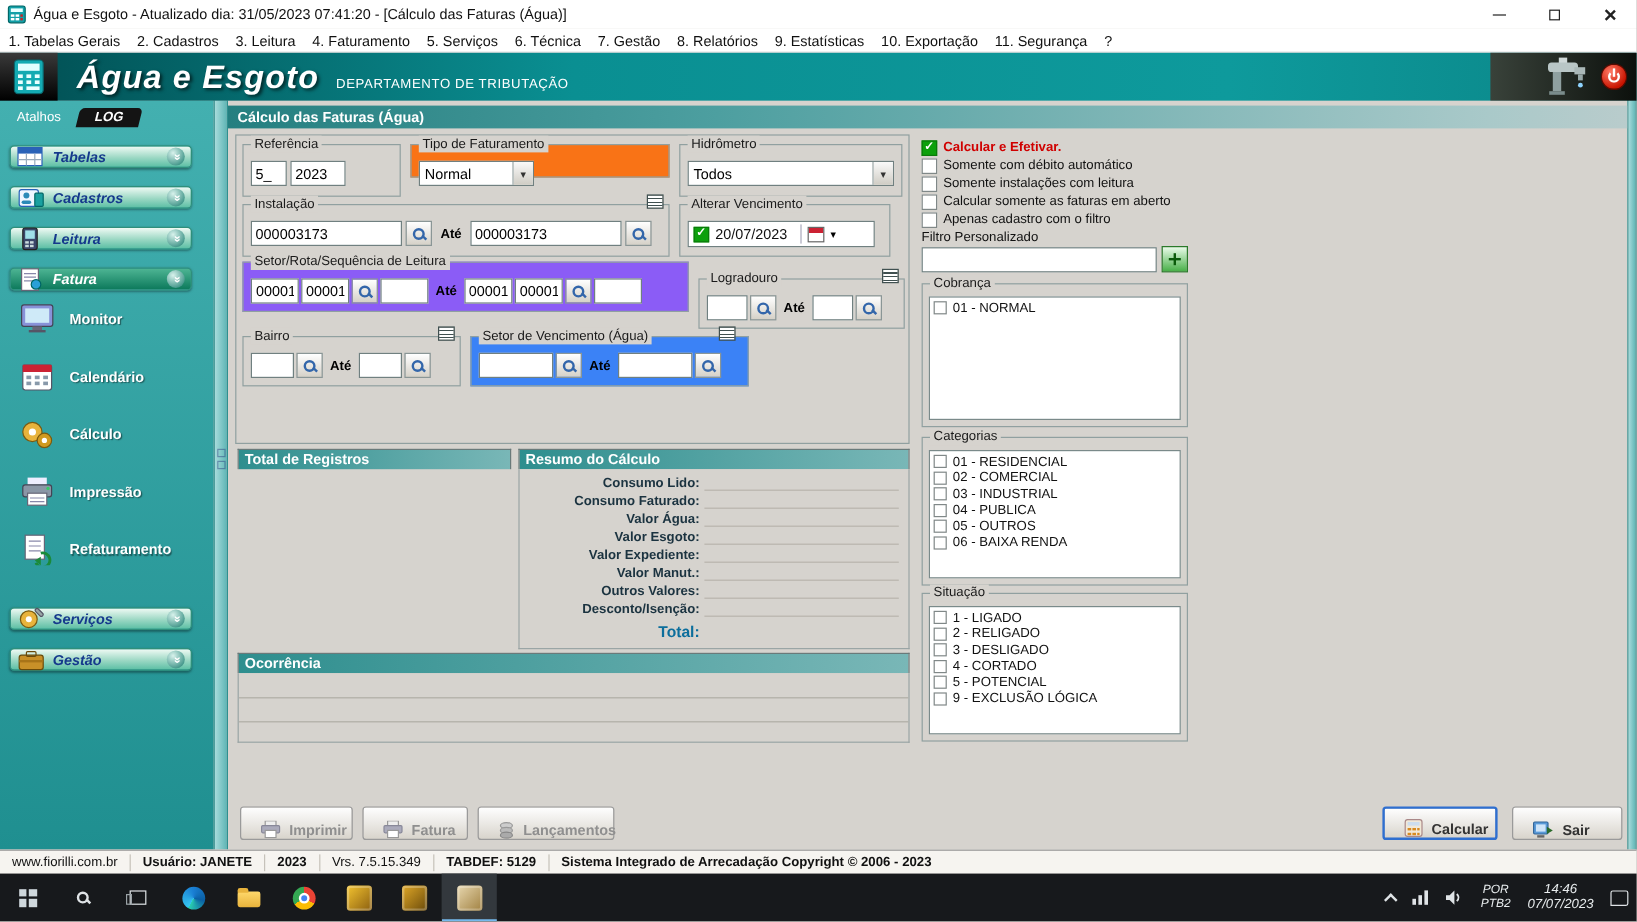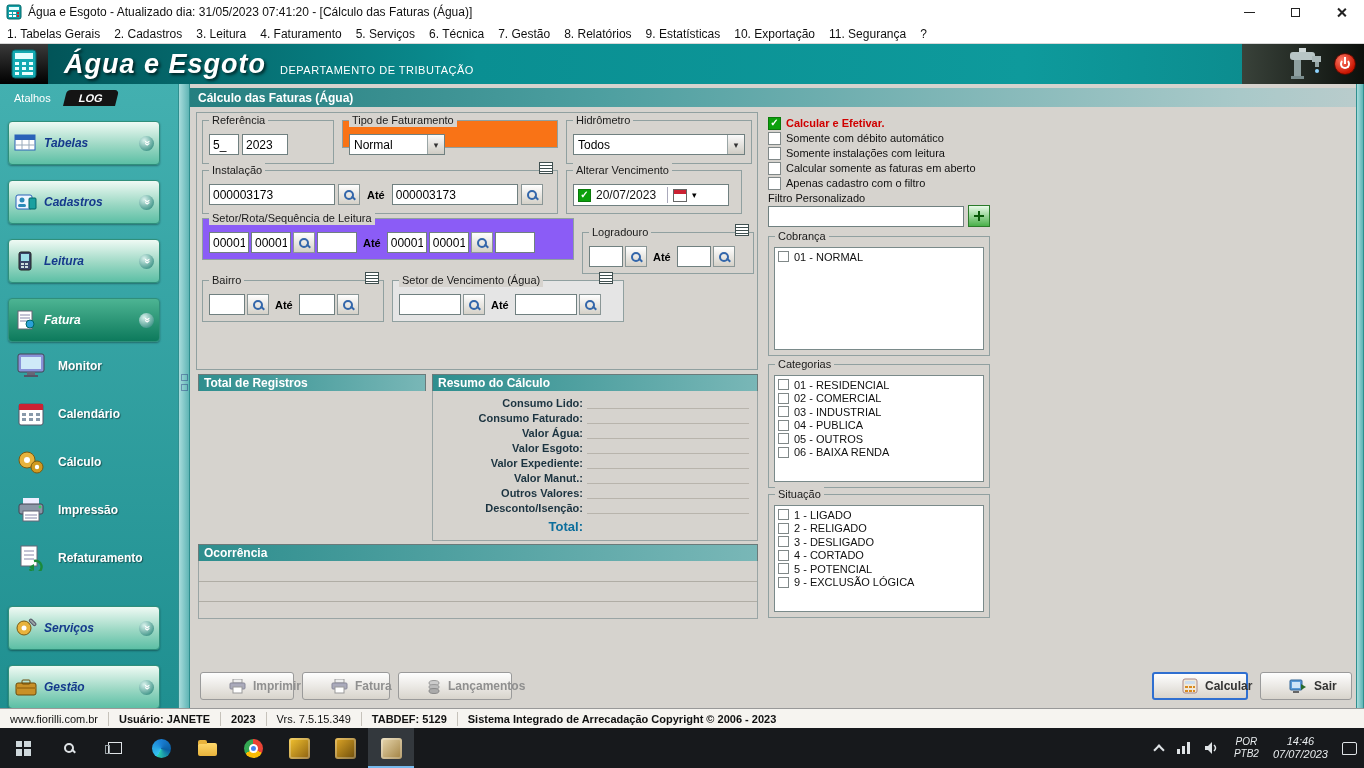--- a/index.html
+++ b/index.html
@@ -28,21 +28,21 @@
   .banner-right { margin-left:auto; width:122px; height:40px; background:linear-gradient(90deg,#39423a,#0c100c); display:flex; align-items:center; justify-content:flex-end; gap:10px; padding-right:8px; }
   .power { width:22px; height:22px; border-radius:50%; background:radial-gradient(circle at 35% 30%,#ff7a66,#c81400 72%); border:1px solid #5a0a00; position:relative; }
   .power::before { content:""; position:absolute; inset:5px; border:2px solid #fff; border-radius:50%; border-top-color:transparent; }
   .power::after { content:""; position:absolute; left:50%; top:3px; width:2px; height:7px; background:#fff; transform:translateX(-50%); }
 
   
   .sidebar { position:absolute; top:84px; left:0; width:178px; bottom:60px; background:linear-gradient(180deg,#43b0b0,#1f8f90); overflow:hidden; }
   .side-tabs { display:flex; align-items:flex-end; height:22px; padding-left:6px; gap:6px; }
   .tab-atalhos { color:#fff; font-size:11px; padding:2px 8px; }
   .tab-log { background:#141414; color:#fff; font-size:11px; font-weight:bold; padding:2px 14px; border-radius:4px 4px 0 0; transform:skewX(-14deg); }
-  .sgroup { position:relative; margin:15px 18px 0 8px; height:44px; border-radius:4px; background:linear-gradient(180deg,#effaf4,#9cd8c4 55%,#5cbfa5); border:1px solid #2f8f7b; display:flex; align-items:center; gap:6px; padding:0 5px; box-shadow:0 1px 2px rgba(0,0,0,.35); cursor:pointer; }
+  .sgroup { position:relative; margin:15px 18px 0 8px; height:19px; border-radius:4px; background:linear-gradient(180deg,#effaf4,#9cd8c4 55%,#5cbfa5); border:1px solid #2f8f7b; display:flex; align-items:center; gap:6px; padding:0 5px; box-shadow:0 1px 2px rgba(0,0,0,.35); cursor:pointer; }
   .sgroup .slbl { font-weight:bold; color:#15398c; font-size:12px; font-style:italic; }
   .sgroup.active { background:linear-gradient(180deg,#4db493,#0d7a5c); }
   .sgroup.active .slbl { color:#fff; }
   .chev { margin-left:auto; width:15px; height:15px; border-radius:50%; background:radial-gradient(circle at 35% 30%,#d8f2ec,#157a6c); display:flex; align-items:center; justify-content:center; }
   .chev span { transform:rotate(90deg); color:#fff; font-size:10px; font-weight:bold; line-height:1; }
   .subitem { display:flex; align-items:center; gap:12px; height:48px; padding-left:16px; cursor:pointer; }
   .subitem .slbl { color:#fff; font-weight:bold; font-size:12px; text-shadow:1px 1px 1px rgba(0,0,0,.45); }
   .vstrip { position:absolute; top:84px; bottom:60px; width:12px; background:linear-gradient(90deg,#a8dcdc,#5fb5b5); border-left:1px solid #2f8f8f; border-right:1px solid #2f8f8f; }
   .vstrip .nub { position:absolute; left:2px; width:7px; height:7px; border:1px solid #116; opacity:.35; }
 
@@ -84,21 +84,21 @@
   .rsline { flex:1; border-bottom:1px solid #b8b4ac; height:13px; margin:0 4px; }
   .total-row { display:flex; padding-top:5px; }
   .total-label { width:150px; text-align:right; font-size:13px; font-weight:bold; color:#0c6e9c; }
   .hline { position:absolute; left:0; right:0; border-bottom:1px solid #b0ada5; }
   .datebox { display:flex; align-items:center; border:1px solid #708080; background:#fff; height:22px; padding:0 4px; gap:5px; }
   .datetext { font-size:12px; color:#111; }
   .calicon { width:14px; height:13px; border:1px solid #666; background:linear-gradient(#c23 0 4px,#fff 4px); }
   .dsep { width:1px; height:16px; background:#aab; margin-left:6px; }
 
   
-  .fbtn { position:absolute; height:28px; border:1px solid #9a9a9a; border-radius:3px; background:linear-gradient(#fefefe,#d8d4cc); display:flex; align-items:center; gap:7px; padding:0 28px; font-size:12px; font-weight:bold; color:#333; cursor:pointer; }
+  .fbtn { position:absolute; height:28px; border:1px solid #9a9a9a; border-radius:3px; background:linear-gradient(#fefefe,#d8d4cc); display:flex; align-items:flex-end; gap:7px; padding:0 16px; font-size:12px; font-weight:bold; color:#333; cursor:pointer; }
   .fbtn.disabled { color:#8f8f8f; }
   .fbtn.primary { border:2px solid #2f6fd0; }
   .bicon svg { display:block; }
 
   
   .statusbar { position:absolute; left:0; right:0; bottom:40px; height:20px; background:#f6f4f0; border-top:1px solid #999; display:flex; align-items:center; font-size:11px; color:#111; }
   .seg { padding:0 10px; border-right:1px solid #c6c2ba; white-space:nowrap; height:14px; line-height:14px; }
   .seg.b { font-weight:bold; }
   .seg:last-child { border-right:none; }
 
@@ -469,21 +469,21 @@
             <span class="mag"></span>
           </button>
         <span class="ate">Até</span>
         <input class="tin" style="width: 36px;" value="">
         <button class="magbtn">
             <span class="mag"></span>
           </button>
       </div>
     </div>
 
-    <div class="group" style="left:202px;top:196px;width:232px;height:42px;background:#e5e5e5">
+    <div class="group" style="left:202px;top:196px;width:232px;height:42px;background:#3b82f6">
       <span class="glabel">Setor de Vencimento (Água)</span>
       <span class="corner-icon gridicon" style="right:10px"></span>
       <div class="grow" style="gap:2px">
         <input class="tin" style="width: 62px;" value="">
         <button class="magbtn">
             <span class="mag"></span>
           </button>
         <span class="ate">Até</span>
         <input class="tin" style="width: 62px;" value="">
         <button class="magbtn">

